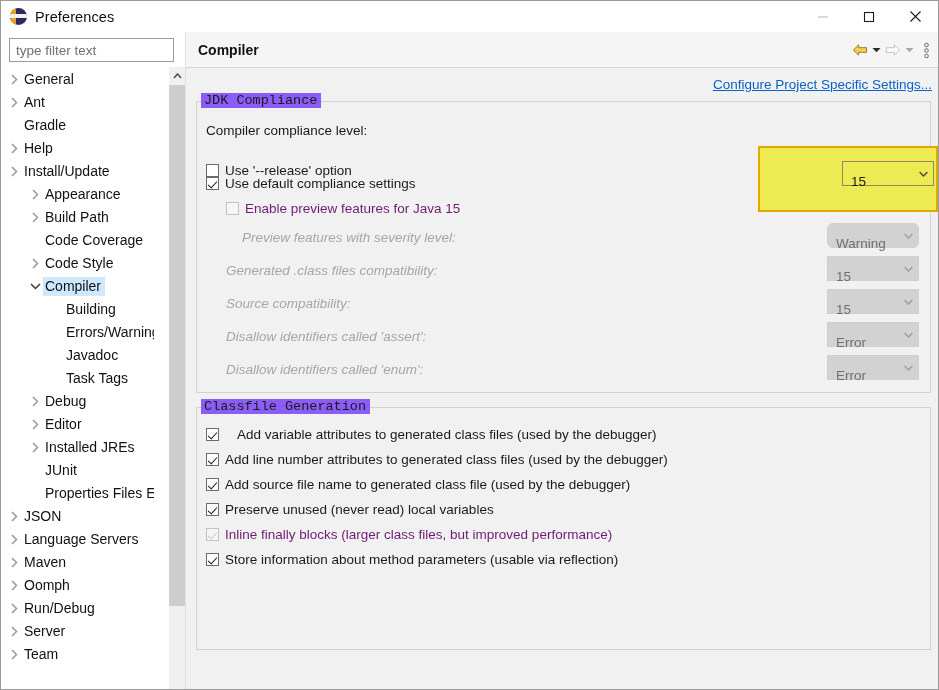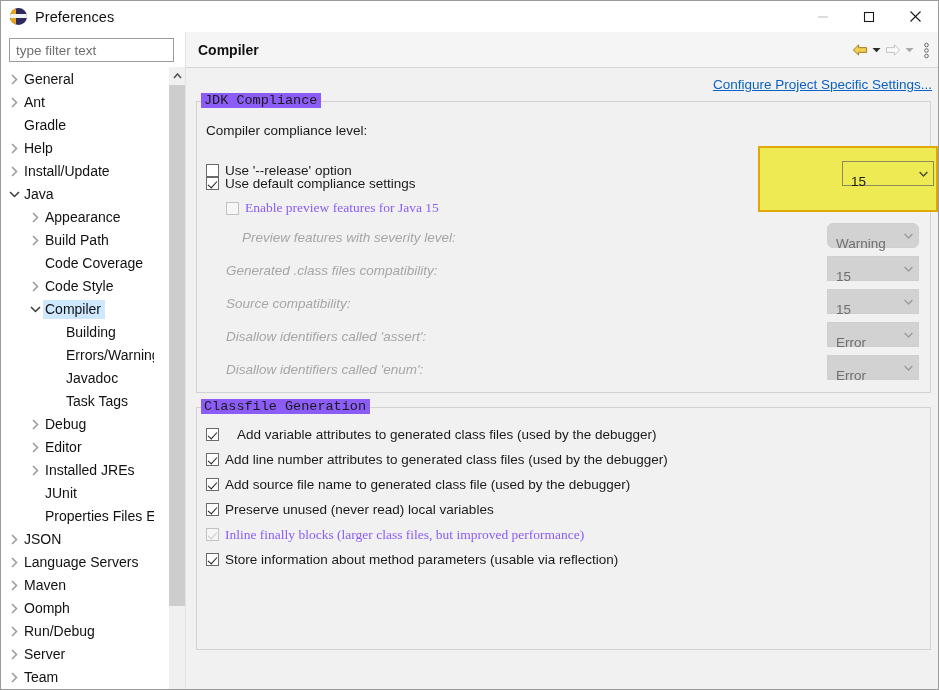--- a/index.html
+++ b/index.html
@@ -261,21 +261,21 @@
     border: solid #1b1b1b;
     border-width: 0 1.6px 1.6px 0;
     transform: rotate(42deg);
   }
   .cb-row.disabled .cbox {
     border-color: #c2c2c2;
     background: #f6f6f6;
   }
   .cb-row.disabled .cbox.checked::after { border-color: #c9c9c9; }
   .cb-label { font-size: 13.5px; color: #1a1a1a; }
-  .cb-row.disabled .cb-label { color: #8b5cf6; font-family: Liberation Serif, serif; }
+  .cb-row.disabled .cb-label { color: #701a75; }
 
   
   .combo {
     position: absolute;
     width: 92px; height: 25px;
     border: 1px solid #9b9b9b;
     background: #ffffff;
     display: flex; align-items: center;
     padding: 0 0 0 8px;
     font-size: 13.5px;
@@ -372,28 +372,20 @@
             </span>
             <span class="tlabel">Help</span>
           </div>
           <div class="tree-item indent0">
             <span class="twisty">
               <svg width="7" height="11" viewBox="0 0 7 11">
                 <path d="M1 1 L5.5 5.5 L1 10" fill="none" stroke="#9a9a9a" stroke-width="1.5"></path>
               </svg>
             </span>
             <span class="tlabel">Install/Update</span>
-          </div>
-          <div class="tree-item indent0">
-            <span class="twisty">
-              <svg width="11" height="7" viewBox="0 0 11 7">
-                <path d="M1 1 L5.5 5.5 L10 1" fill="none" stroke="#3a3a3a" stroke-width="1.5"></path>
-              </svg>
-            </span>
-            <span class="tlabel">Java</span>
           </div>
           <div class="tree-item indent1">
             <span class="twisty">
               <svg width="7" height="11" viewBox="0 0 7 11">
                 <path d="M1 1 L5.5 5.5 L1 10" fill="none" stroke="#9a9a9a" stroke-width="1.5"></path>
               </svg>
             </span>
             <span class="tlabel">Appearance</span>
           </div>
           <div class="tree-item indent1">

